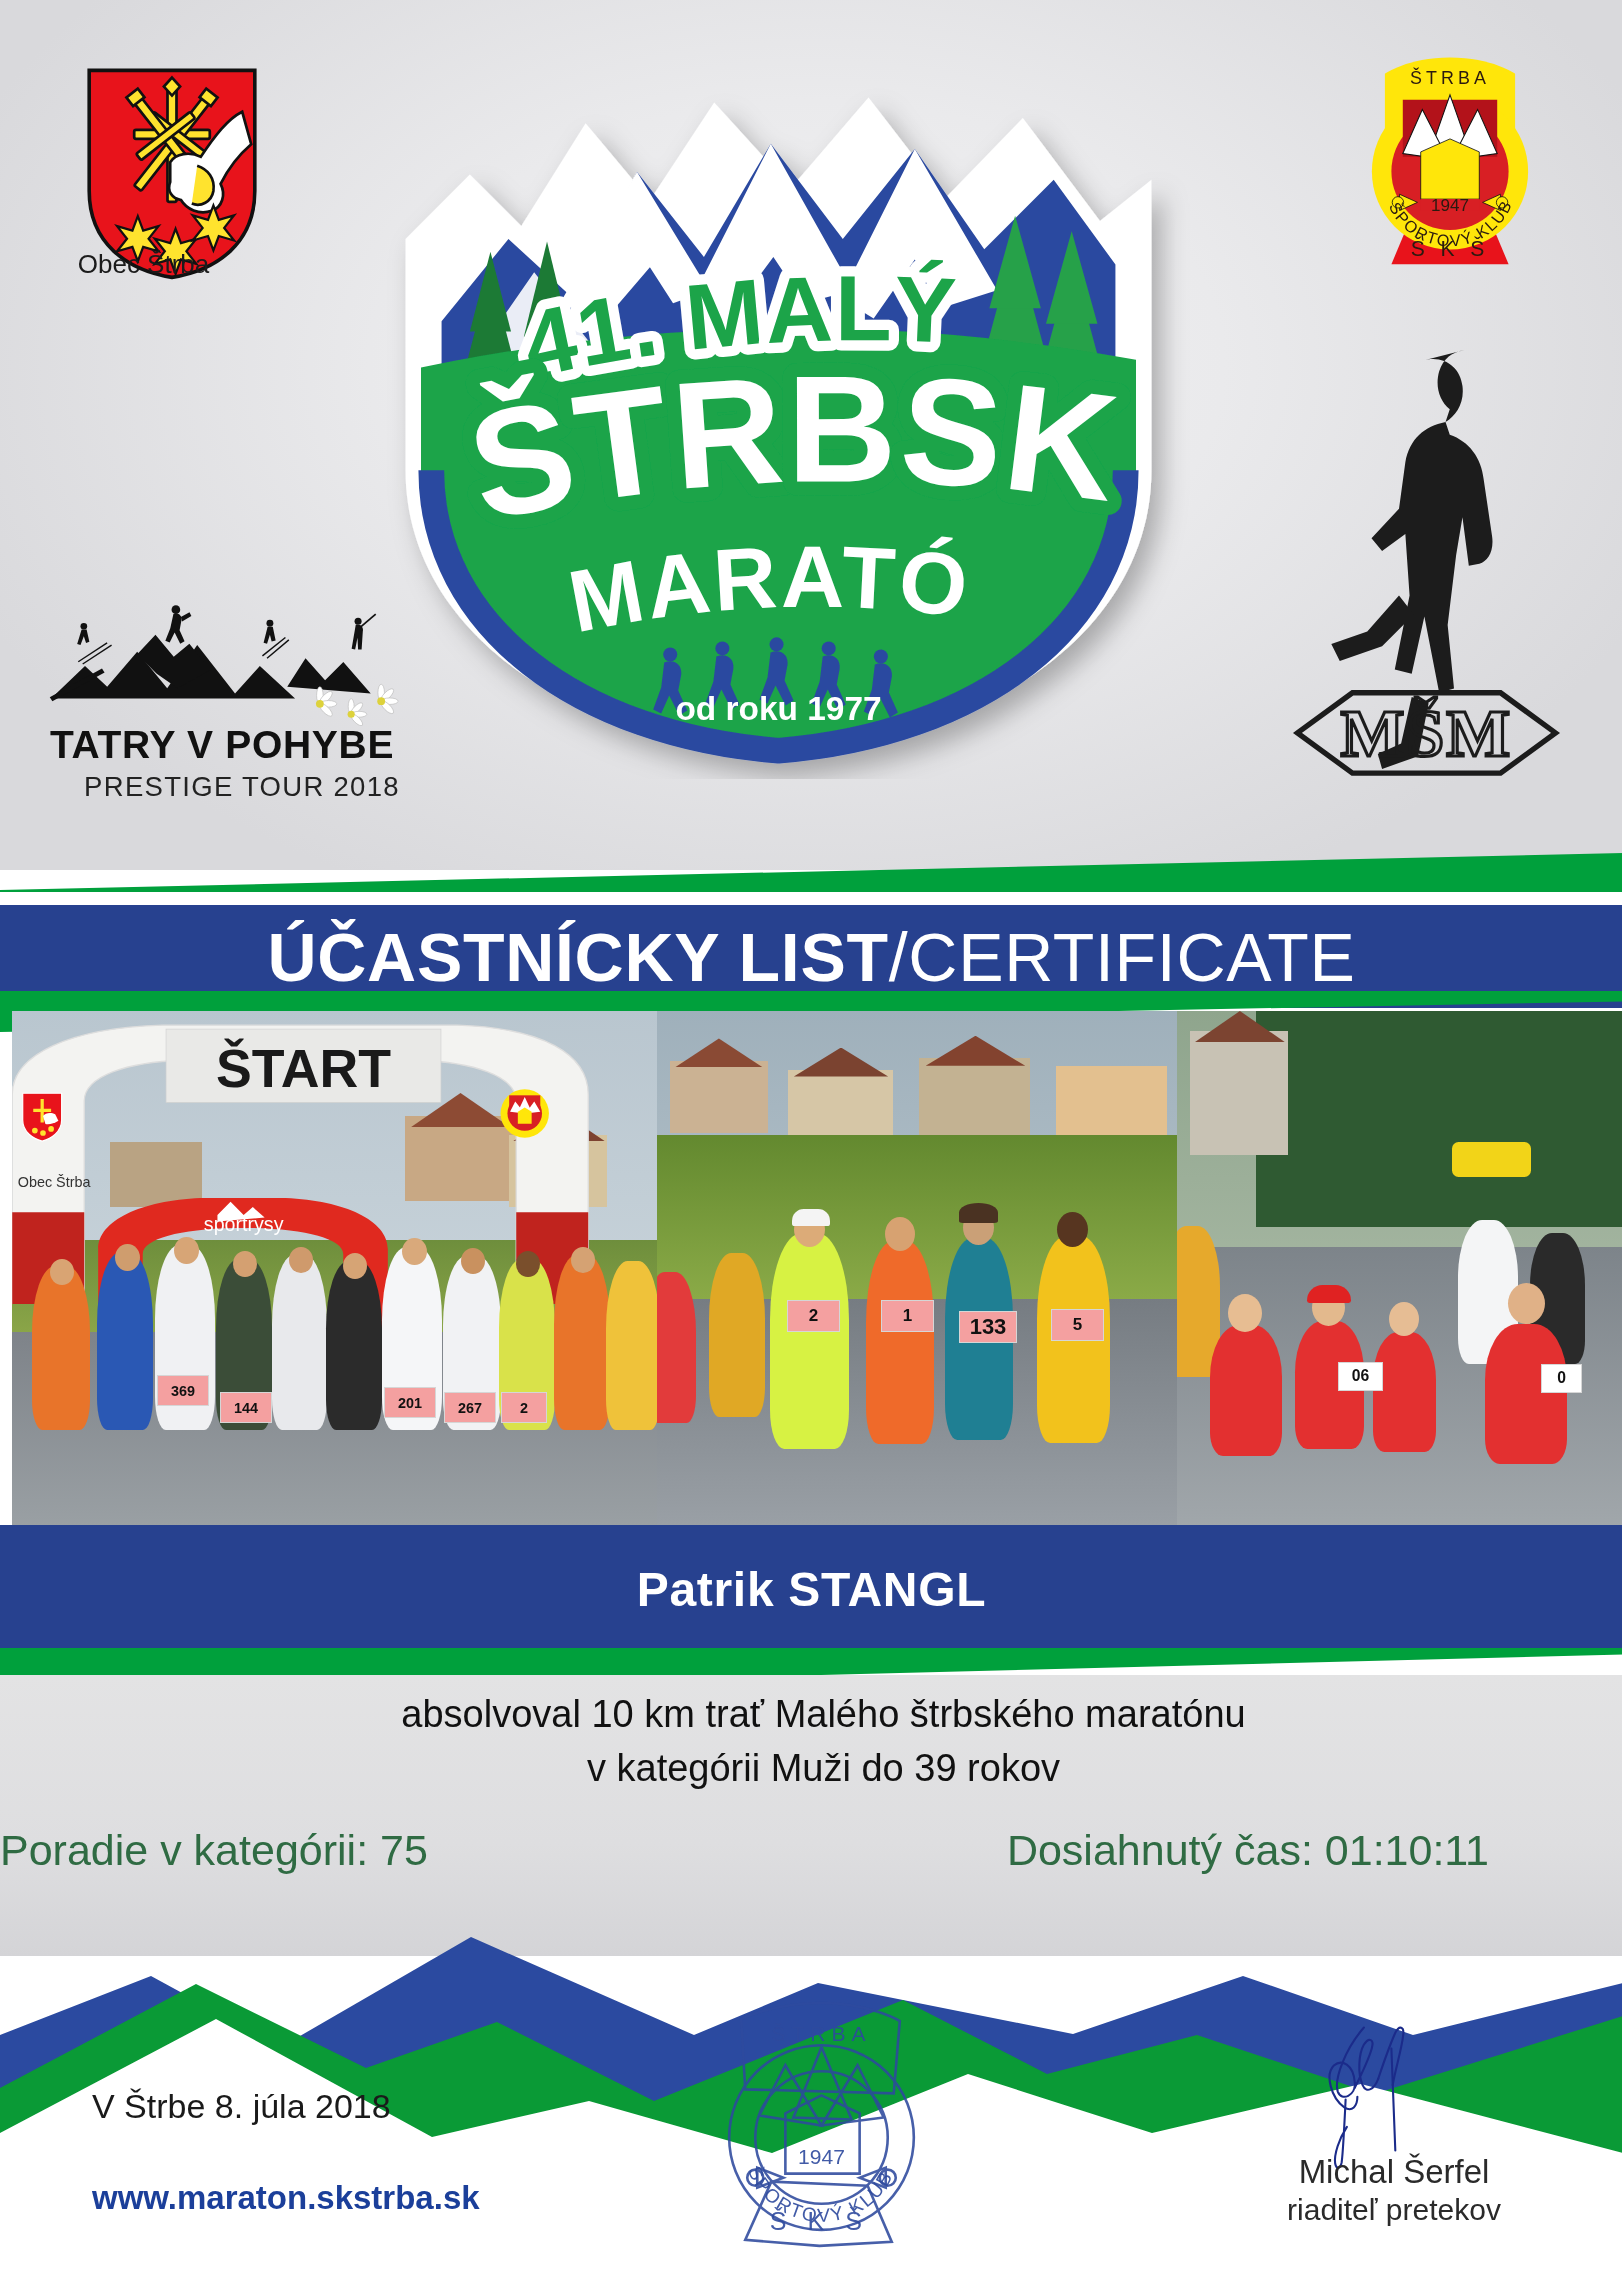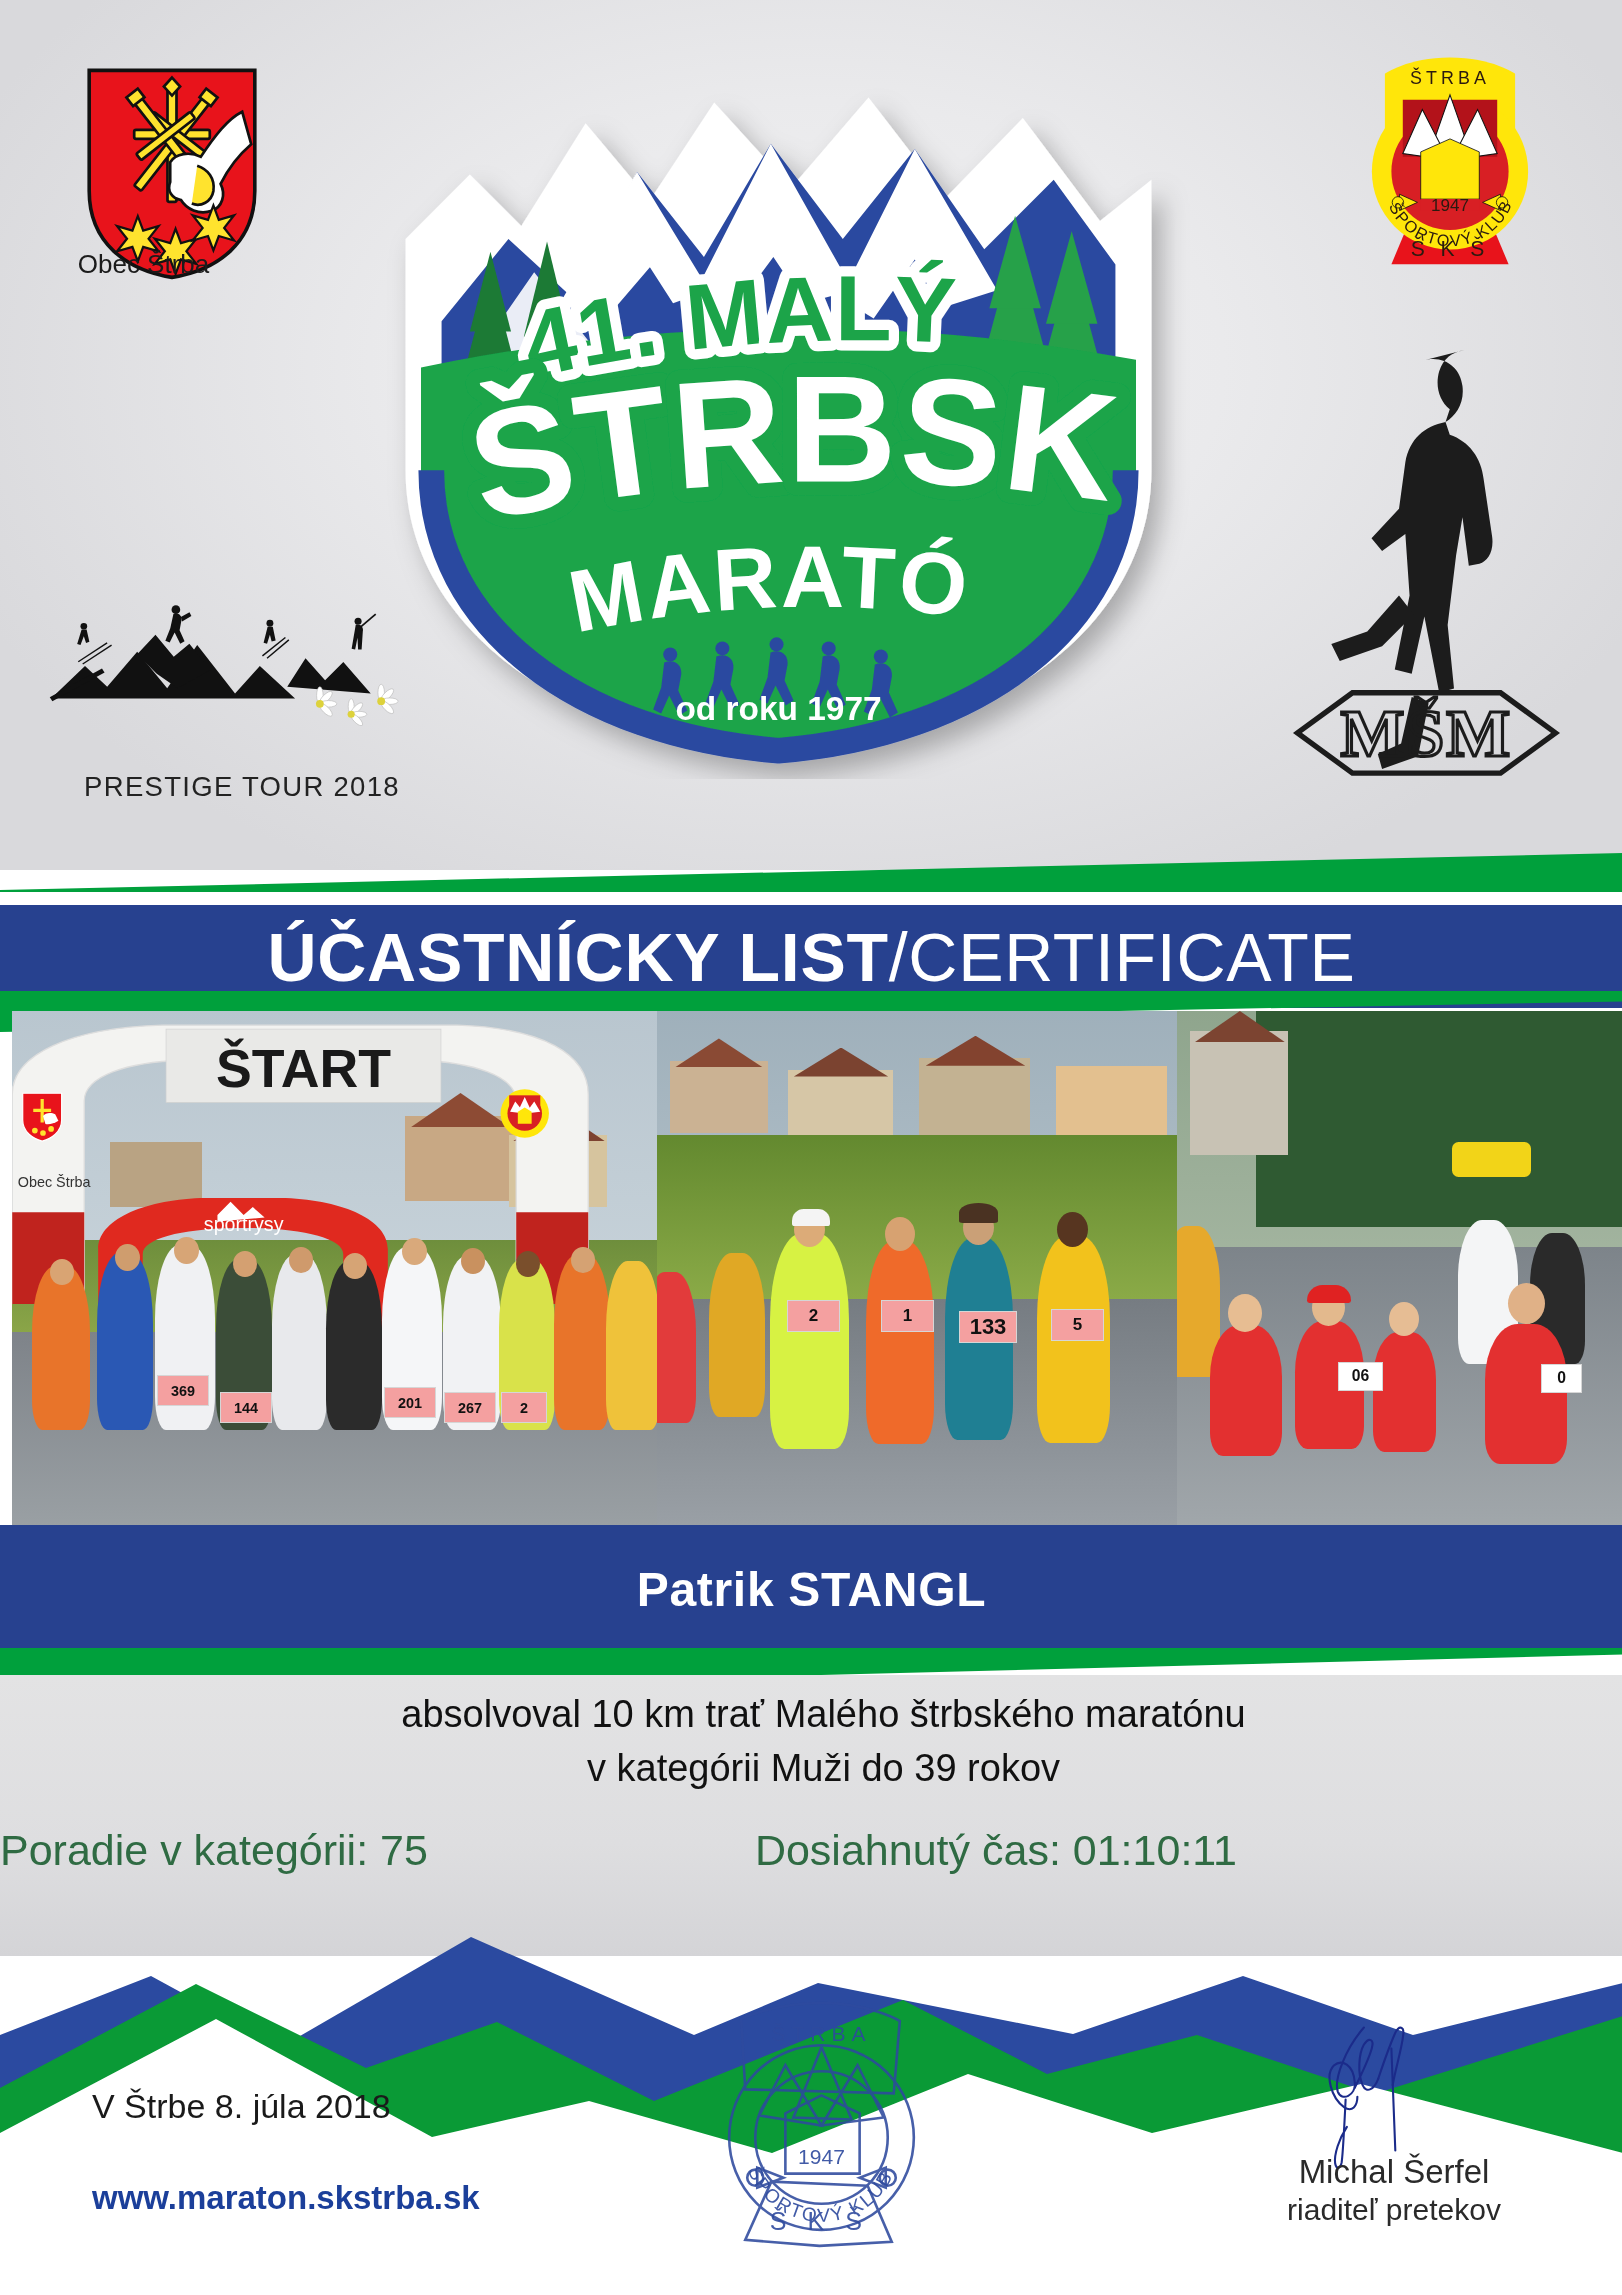--- a/index.html
+++ b/index.html
@@ -107,21 +107,21 @@
   .body-area{
     position:absolute;left:0;top:1675px;width:1623px;height:281px;
     background:linear-gradient(180deg,#e3e3e4 0%, #dedee0 60%, #d4d4d7 100%);
   }
   .desc{
     position:absolute;left:12px;top:1688px;width:1623px;text-align:center;
     font-size:38px;color:#111;line-height:1.42;
   }
   .results{
     position:absolute;left:0;top:1826px;width:1489px;
-    display:flex;justify-content:flex-start;gap:327px;
+    display:flex;justify-content:space-between;gap:327px;
   }
   .results div{font-size:43px;color:#2f6b43;}
 
   
   .mtn-layer{position:absolute;left:0;top:1937px;width:1623px;height:359px;overflow:hidden;}
   .mtn-blue{position:absolute;left:0;top:0;width:1623px;height:196px;background:#2b4aa0;
     clip-path:polygon(0 98px, 151px 39px, 281px 110px, 471px 0px, 694px 98px,
                       818px 46px, 1073px 97px, 1243px 39px, 1413px 98px, 1623px 46px,
                       1623px 196px, 0 196px);}
   .mtn-green{position:absolute;left:0;top:0;width:1623px;height:216px;background:#0a9a36;
@@ -271,20 +271,21 @@
             <g fill="#fff" stroke="#bbb" stroke-width="1">
               <ellipse cx="0" cy="-13" rx="5" ry="13"></ellipse>
                 <ellipse cx="0" cy="-13" rx="5" ry="13" transform="rotate(45)"></ellipse>
               <ellipse cx="0" cy="-13" rx="5" ry="13" transform="rotate(90)"></ellipse>
                 <ellipse cx="0" cy="-13" rx="5" ry="13" transform="rotate(135)"></ellipse>
             </g>
               <circle r="6" fill="#ddd23c"></circle>
           </g>
         </g>
       </svg>
+      <div class="tatry-title">TATRY V POHYBE</div>
       <div class="tatry-sub">PRESTIGE TOUR 2018</div>
     </div>
 
     <div class="msm">
       <svg viewBox="0 0 260 430" width="275" height="458">
         <g fill="#1c1c1c">
           <path d="M126 18 c20 -6 36 6 38 24 c2 16 -6 28 -16 34 l4 12 c18 6 30 22 32 42
                    l8 54 c2 14 -4 24 -12 26 l-10 2 -6 -46 -6 36 -8 66 6 60 -14 4 -14 -72 -12 54
                    -16 -4 14 -70 -4 -58 -22 16 -10 -12 26 -28 6 -44 c4 -22 18 -34 38 -38 l4 -12
                    c-10 -8 -14 -22 -10 -36 c4 -12 12 -18 24 -20 Z"></path>

